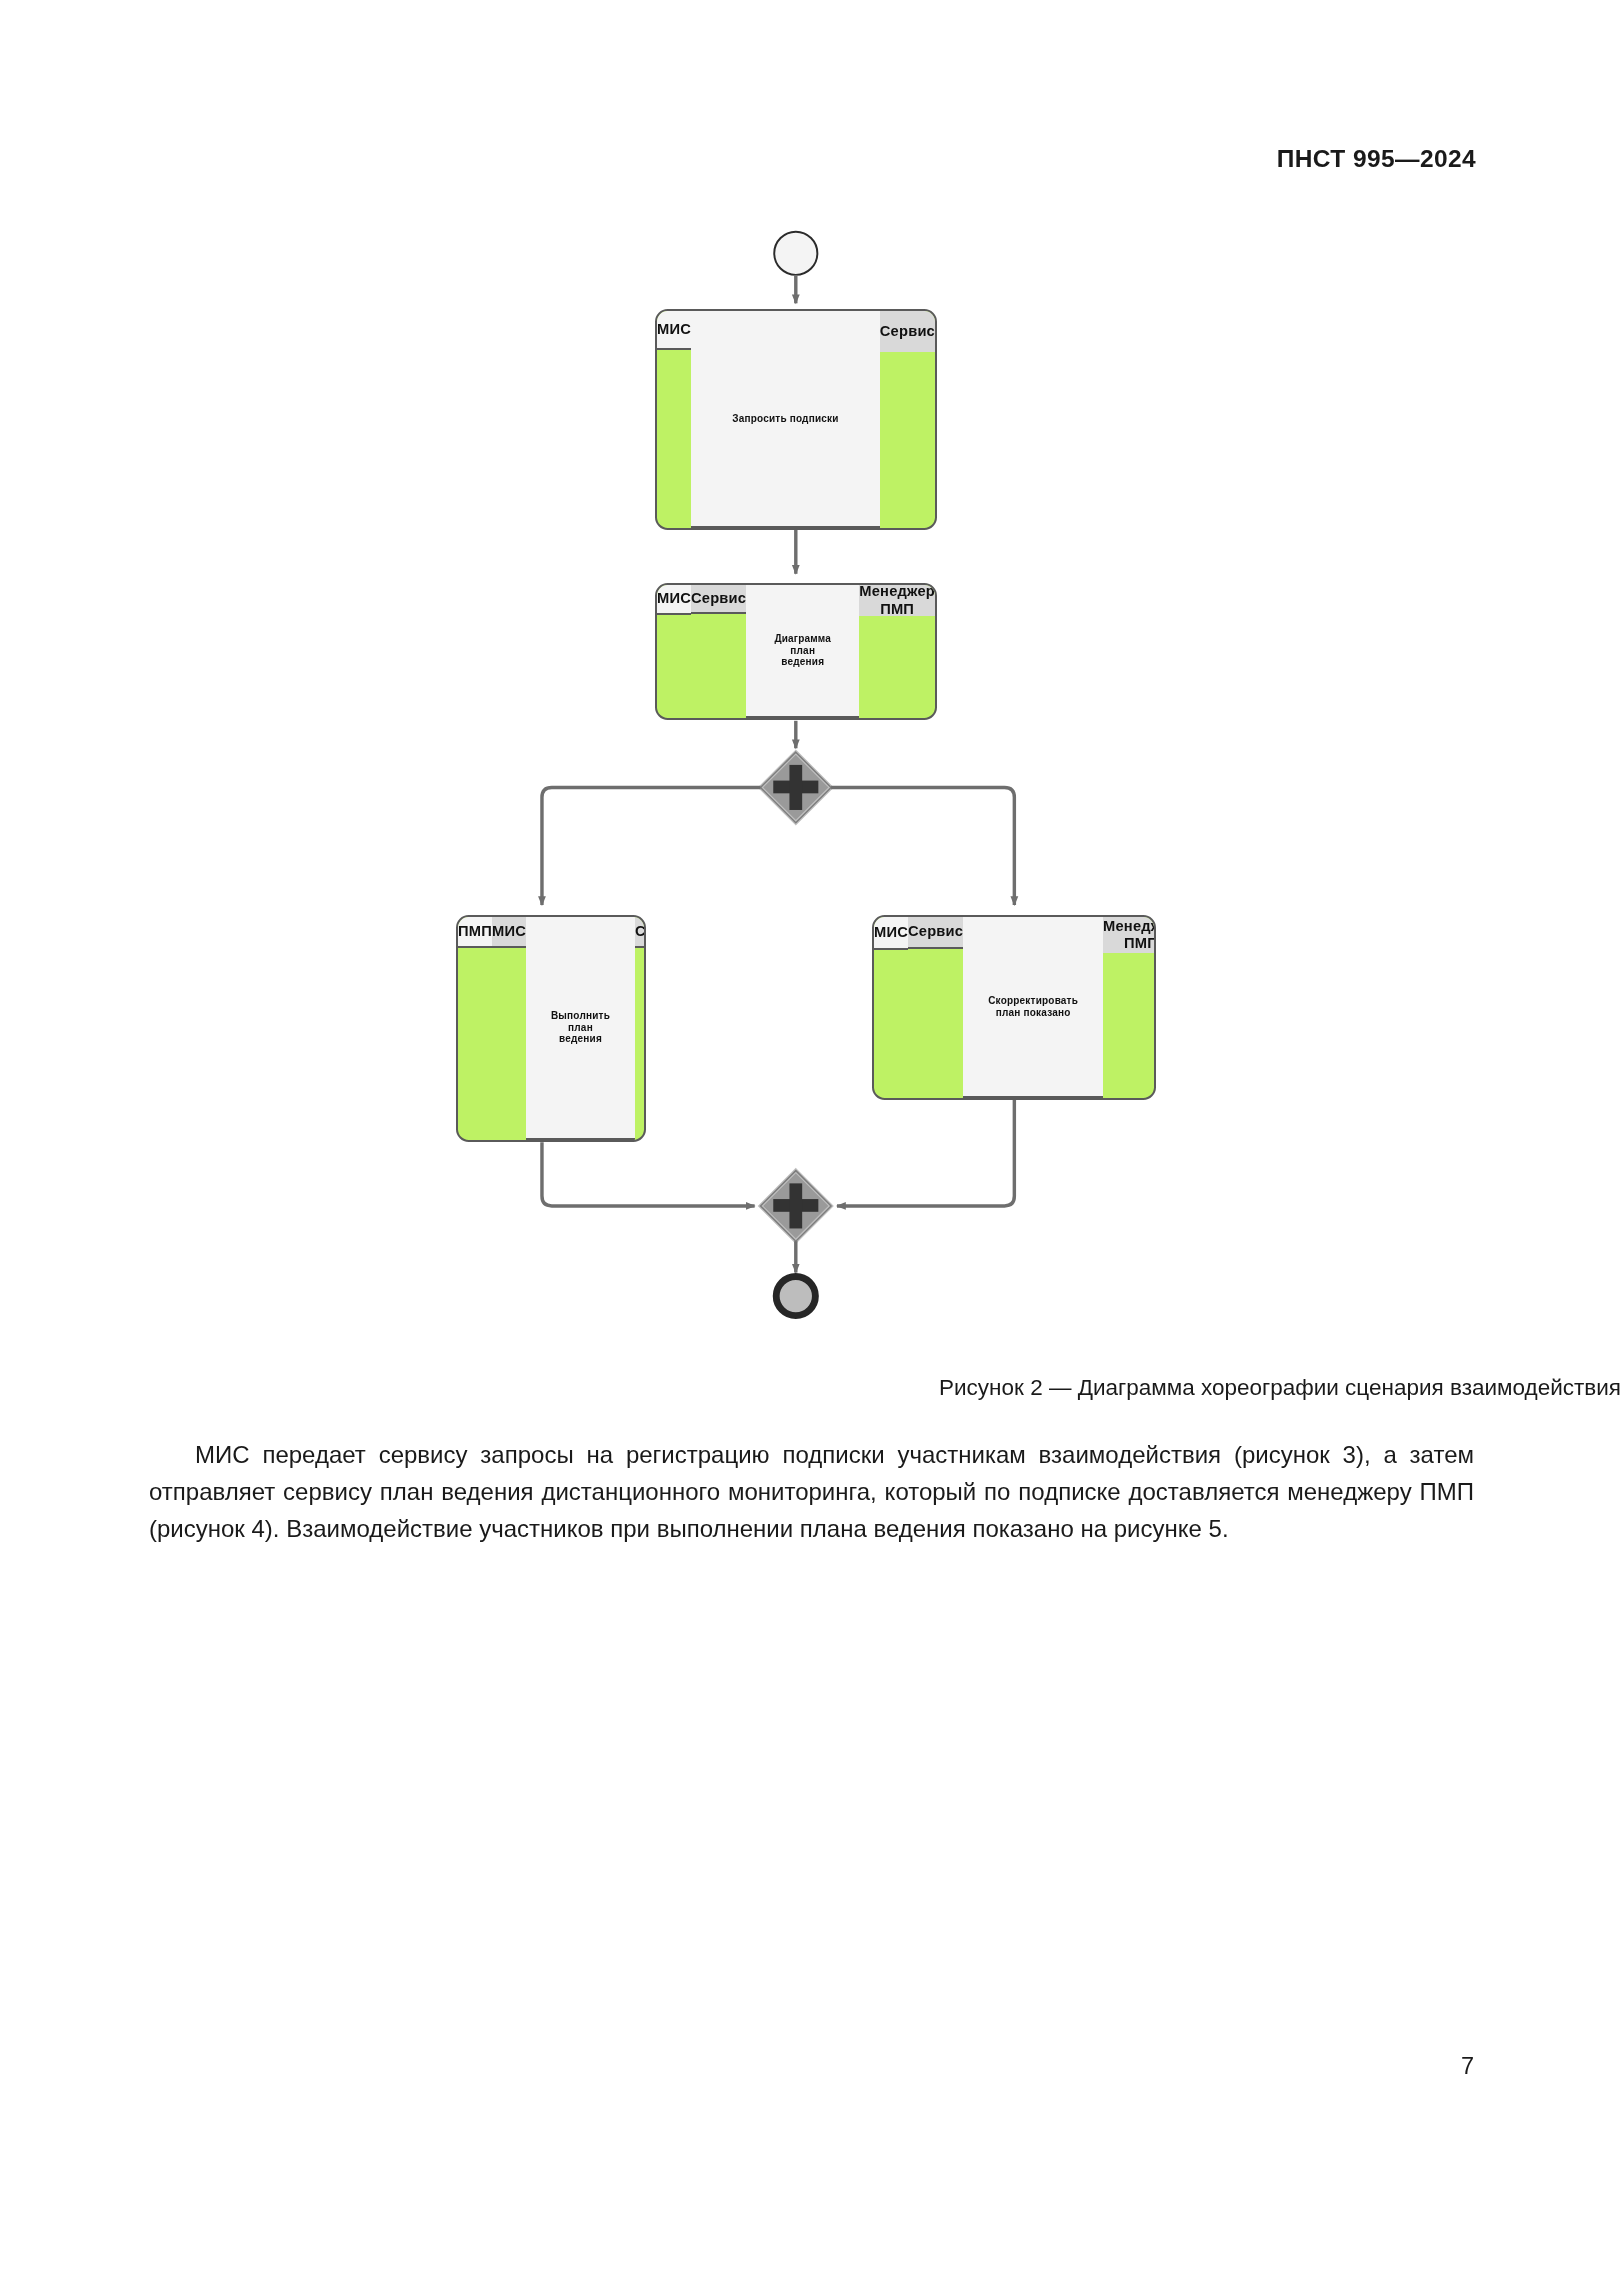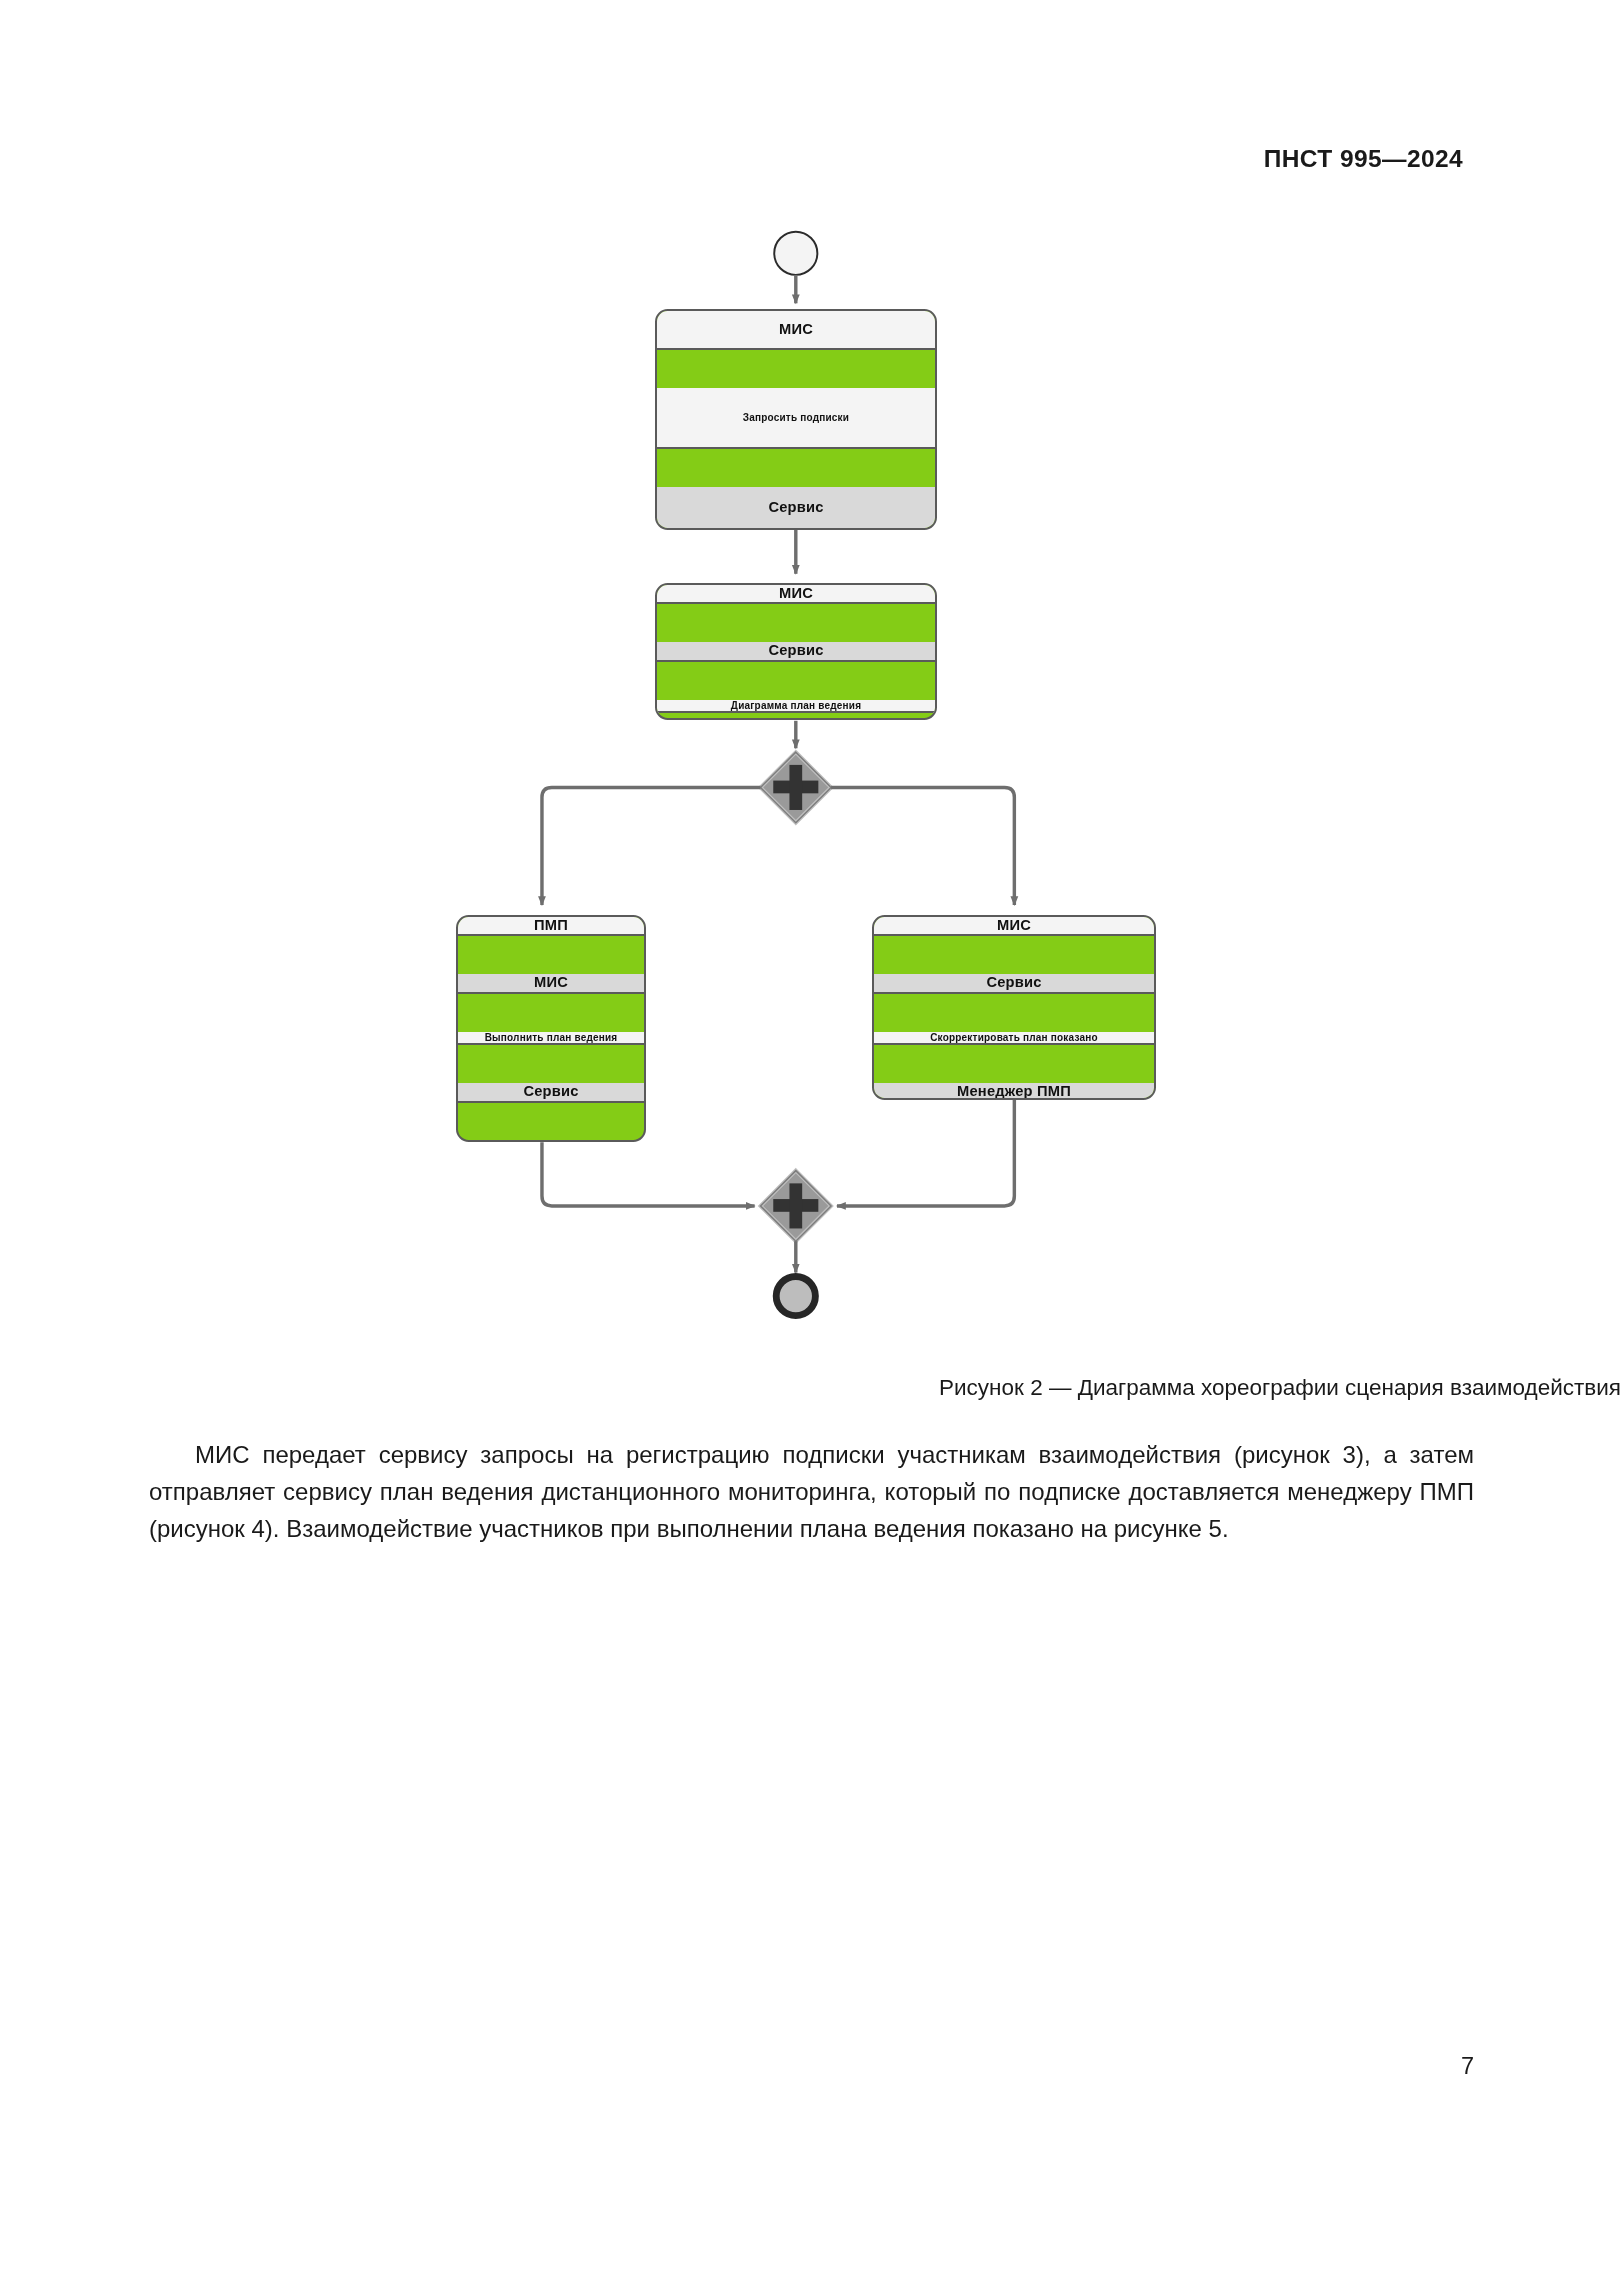--- a/index.html
+++ b/index.html
@@ -13,21 +13,21 @@
     position: relative;
     font-family: "Liberation Sans", sans-serif;
     color: #1a1a1a;
     overflow: hidden;
   }
 
   
   .page-header {
     position: absolute;
     top: 145px;
-    right: 158px;
+    right: 145px;
     font-size: 24.5px;
     font-weight: bold;
     letter-spacing: 0.4px;
     white-space: nowrap;
   }
 
   
   .figure {
     position: absolute;
     left: 0;
@@ -37,24 +37,23 @@
   }
   .figure svg { display: block; }
 
   
   .chor-box {
     position: absolute;
     box-sizing: border-box;
     border: 2px solid #5a5a5a;
     border-radius: 12.7px;
     overflow: hidden;
-    background: #84cc16;
+    background: #bef264;
     display: flex;
-    flex-direction: column;
-    gap: 38px;
+    flex-direction: row;
   }
   .band {
     box-sizing: border-box;
     display: flex;
     align-items: center;
     justify-content: center;
     font-size: 14.7px;
     font-weight: bold;
     color: #111111;
     letter-spacing: 0.2px;

